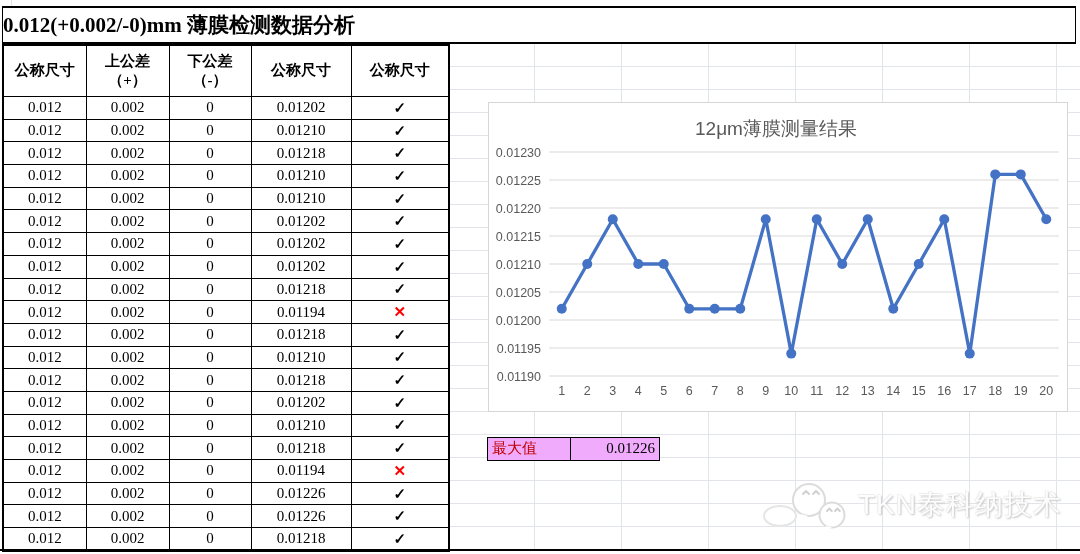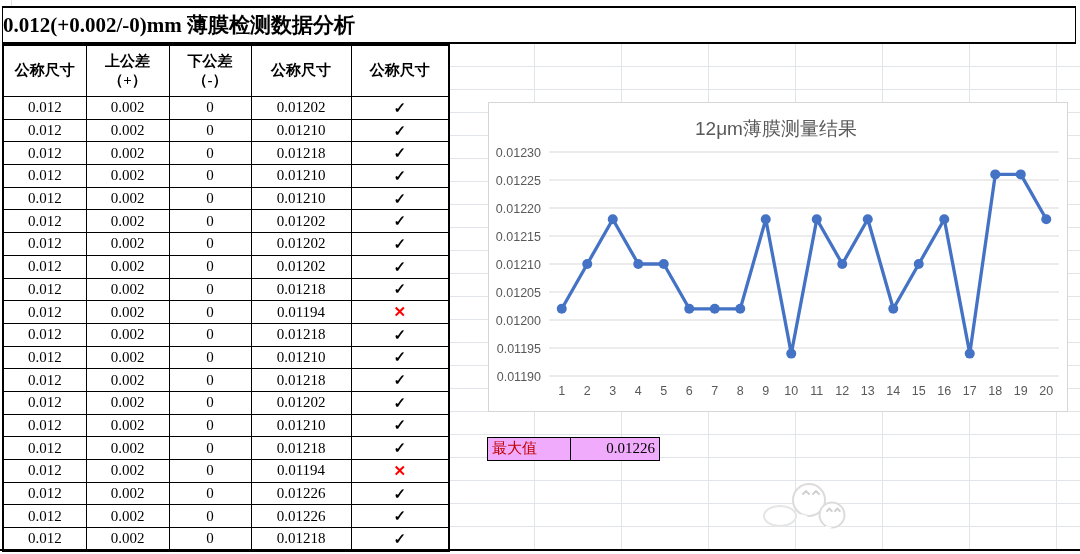--- a/index.html
+++ b/index.html
@@ -327,15 +327,16 @@
       <circle cx="70" cy="39" r="12.5"></circle>
       <path d="M64 50 L61 56 L70 51.5 Z" stroke="none" fill="#fff"></path>
     </g>
     <g stroke="#cfcfcf" stroke-width="1.8" fill="none" stroke-linecap="round">
       <path d="M41 18 l3 -3 l3 3"></path>
       <path d="M51 18 l3 -3 l3 3"></path>
       <path d="M65 35 l2.4 -2.4 l2.4 2.4"></path>
       <path d="M73 35 l2.4 -2.4 l2.4 2.4"></path>
     </g>
   </svg>
+  <span class="wm-text">TKN泰科纳技术</span>
 </div>
 
 <div class="abs" id="bottom-line"></div>
 
 </body></html>

